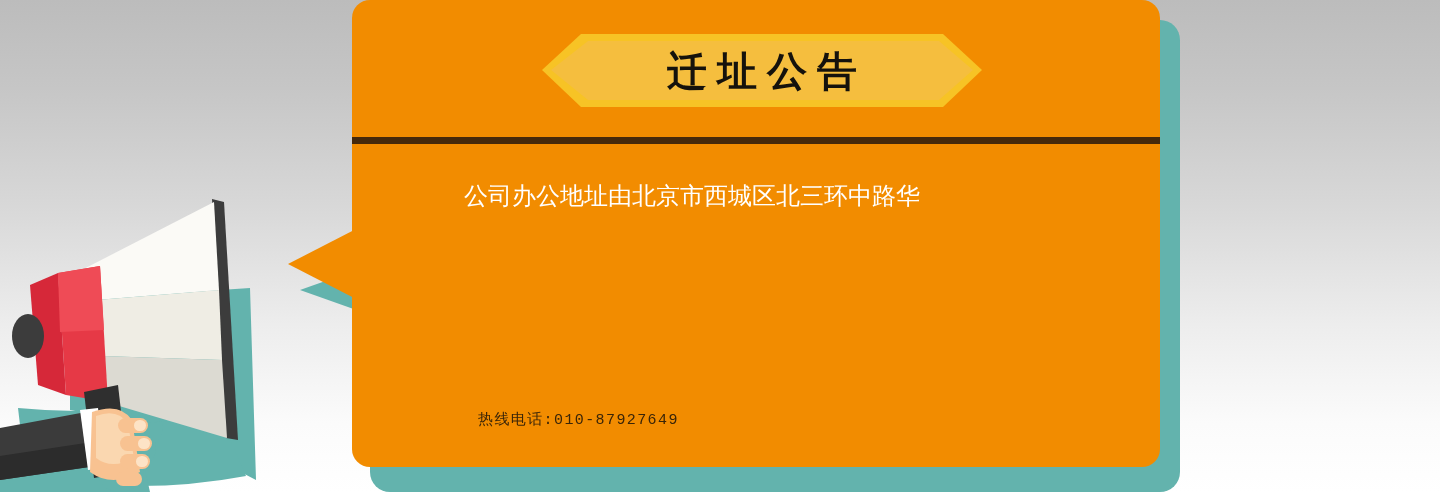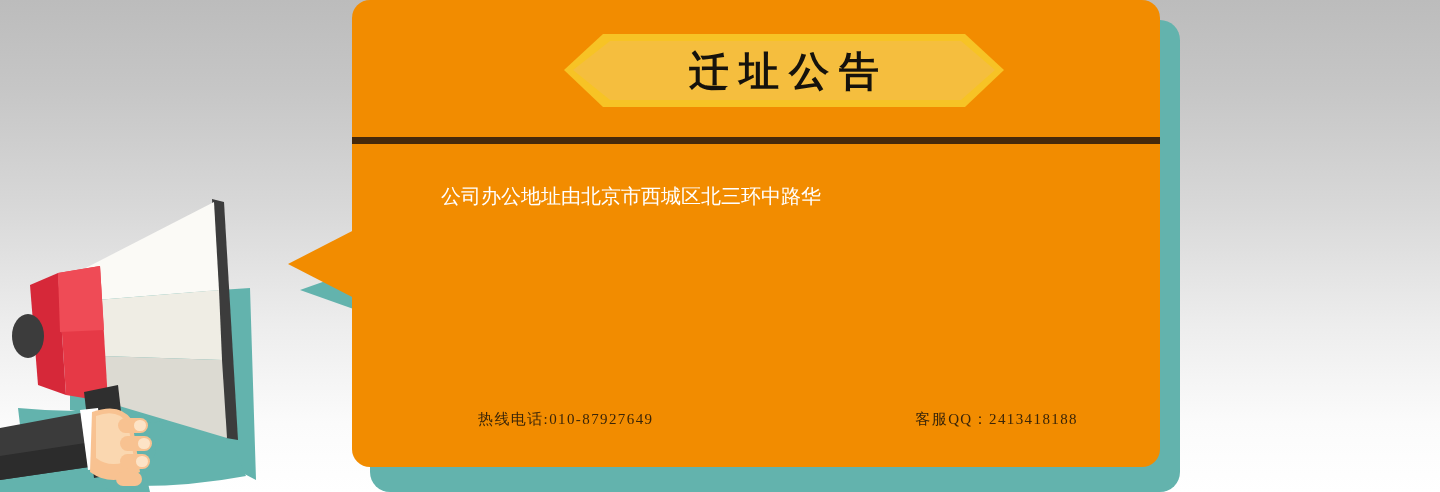--- a/index.html
+++ b/index.html
@@ -70,21 +70,21 @@
     width: 0;
     height: 0;
     border-top: 36px solid transparent;
     border-bottom: 36px solid transparent;
     border-right: 70px solid #f28c00;
   }
 
   
   #ribbon {
     position: absolute;
-    left: 563px;
+    left: 541px;
     top: 33px;
     width: 442px;
     height: 75px;
   }
   #ribbon svg { display: block; }
   #ribbon-title {
     position: absolute;
     left: 0;
     top: 0;
     width: 442px;
@@ -107,42 +107,42 @@
     left: 352px;
     top: 137px;
     width: 808px;
     height: 7px;
     background: #46290b;
   }
 
   
   #body-text {
     position: absolute;
-    left: 441px;
+    left: 464px;
     top: 168px;
     width: 650px;
     color: #ffffff;
     font-family: Liberation Sans, sans-serif;
-    font-size: 20px;
+    font-size: 24px;
     line-height: 56px;
     letter-spacing: 0px;
     font-weight: 400;
   }
   #body-text p { margin: 0; white-space: nowrap; }
 
   
   #footer {
     position: absolute;
     left: 478px;
     top: 410px;
     width: 600px;
     display: flex;
     justify-content: space-between;
     align-items: flex-start;
-    font-family: Liberation Serif, serif;
+    font-family: Liberation Mono, monospace;
     font-size: 15px;
     color: #3a2508;
     letter-spacing: 1.4px;
   }
   #footer span { white-space: nowrap; }
 </style>
 </head>
 <body>
 
 <div id="stage">
@@ -211,16 +211,15 @@
   </div>
 
   <div id="divider"></div>
 
   <div id="body-text">
     <p>公司办公地址由北京市西城区北三环中路华</p>
   </div>
 
   <div id="footer">
     <span>热线电话:010-87927649</span>
-    <span>客服QQ：2413418188</span>
   </div>
 
 </div>
 
 </body></html>

